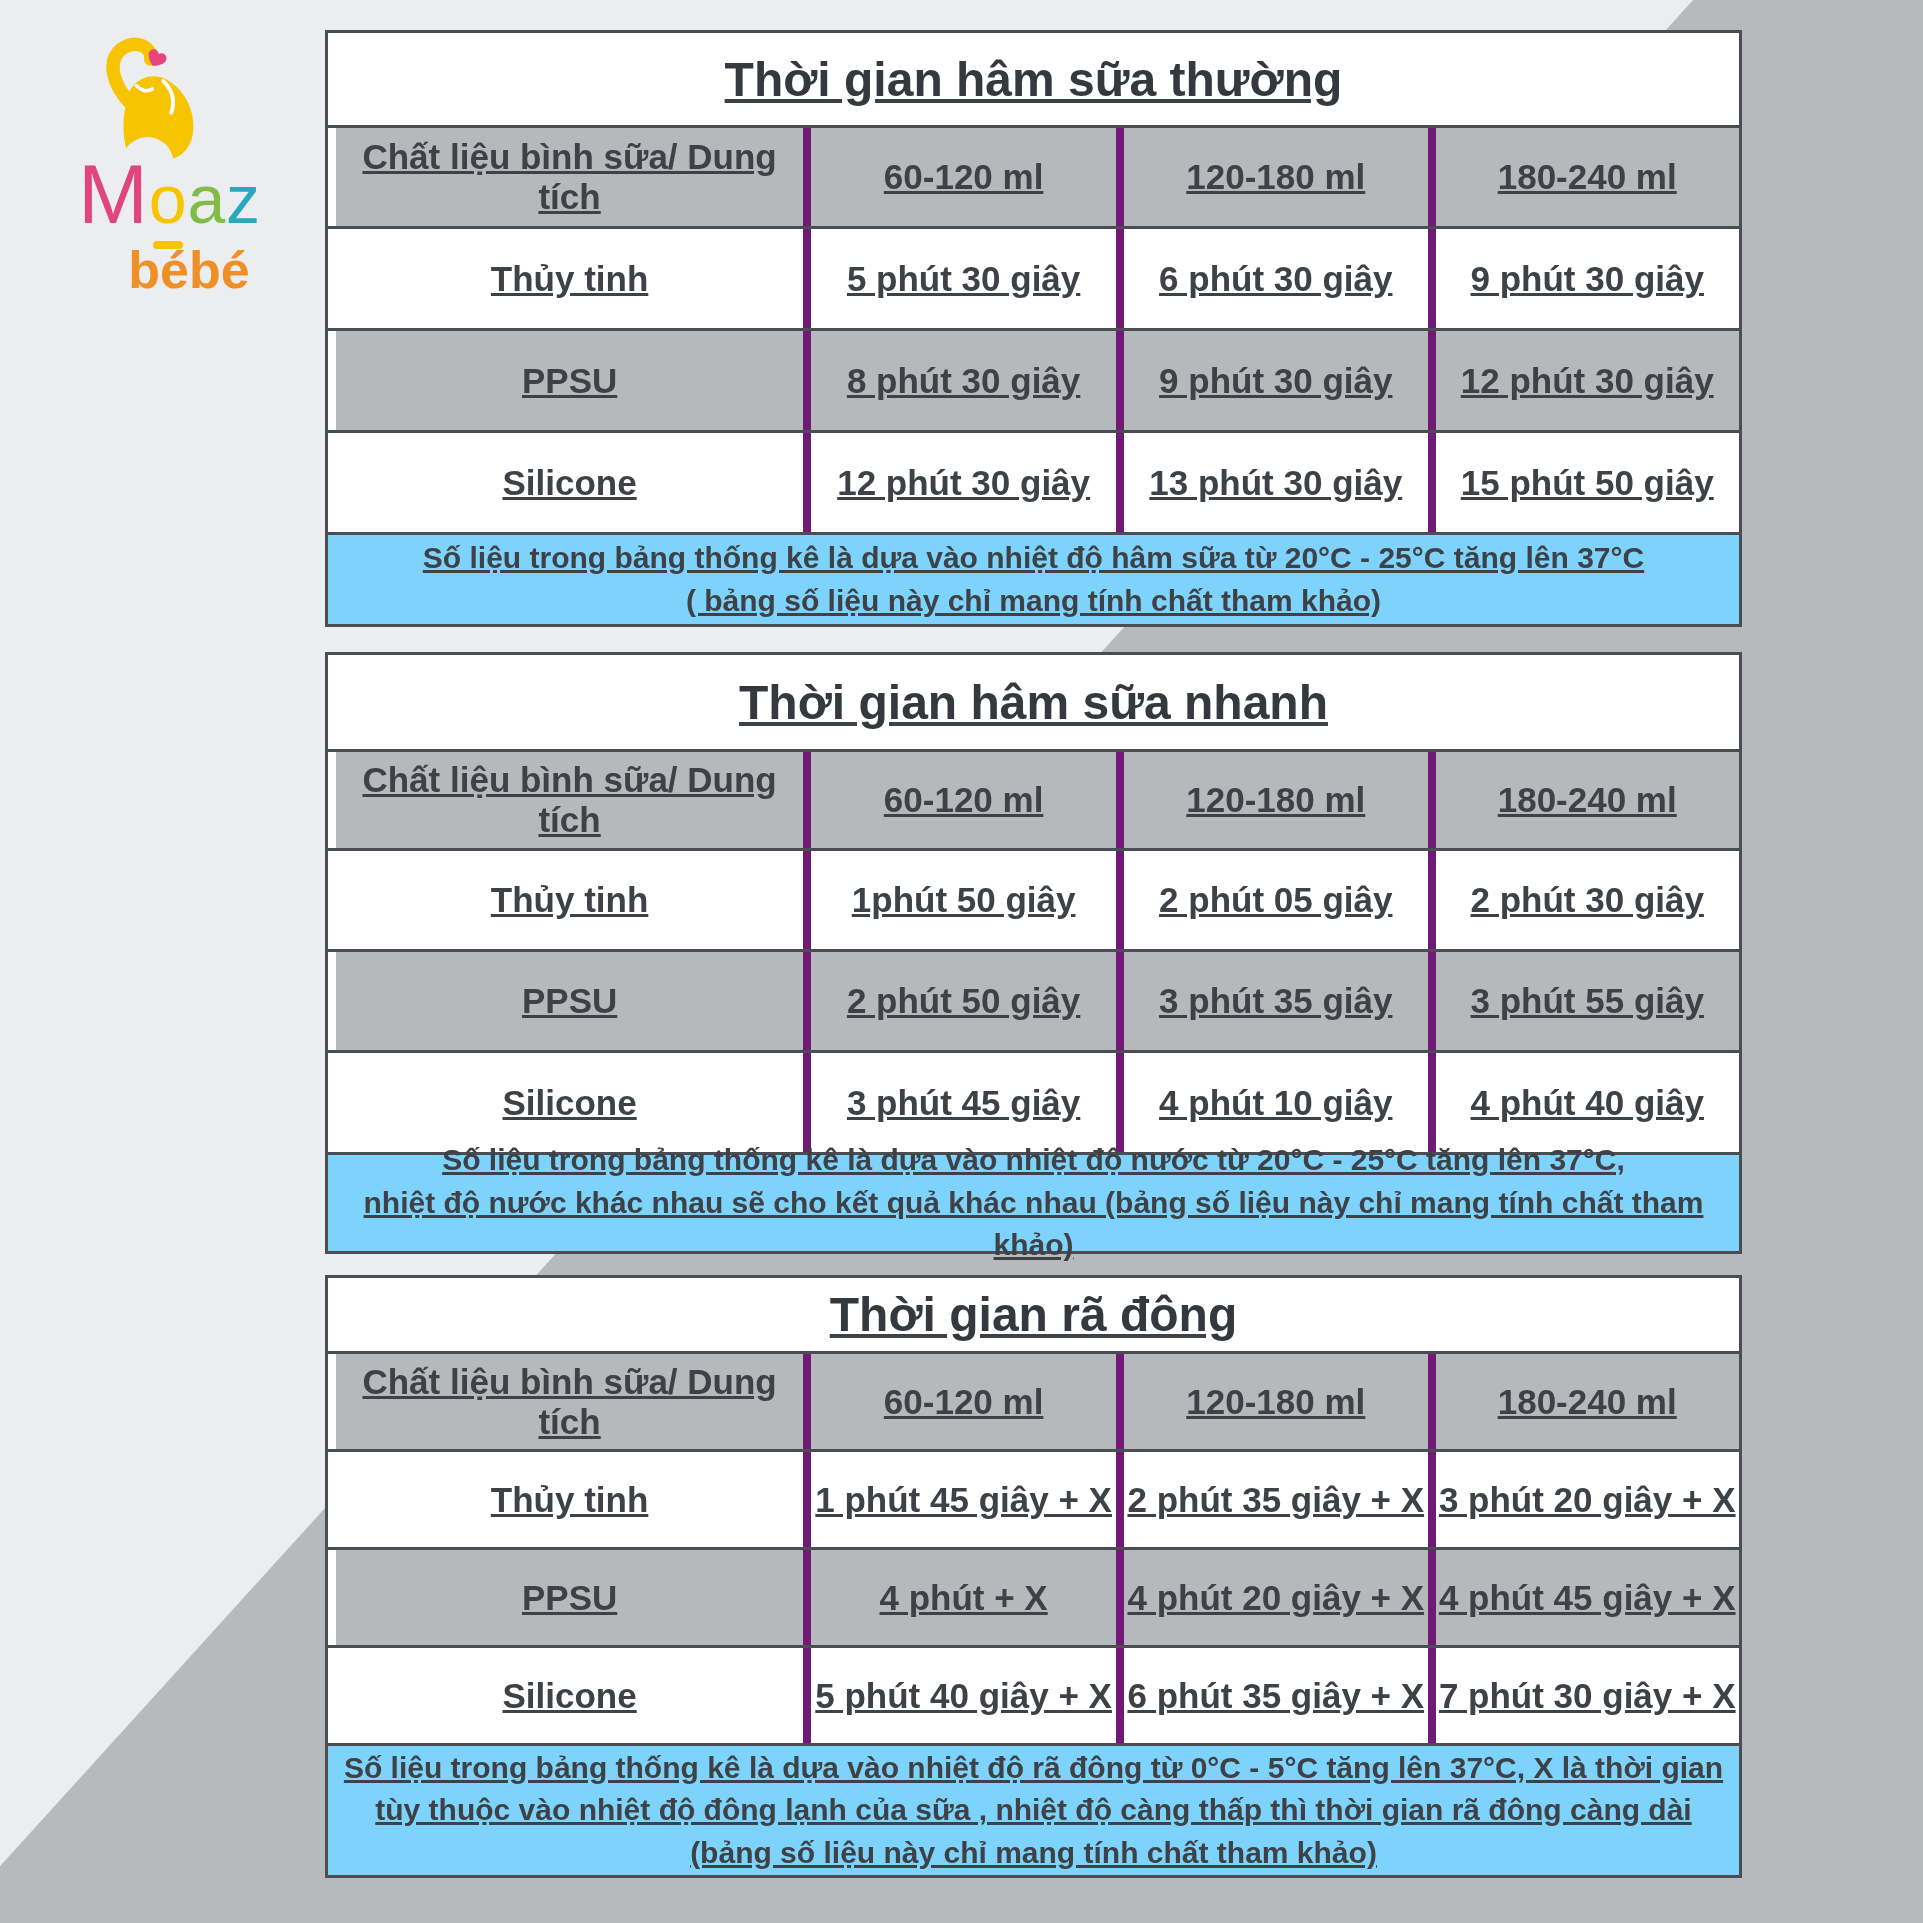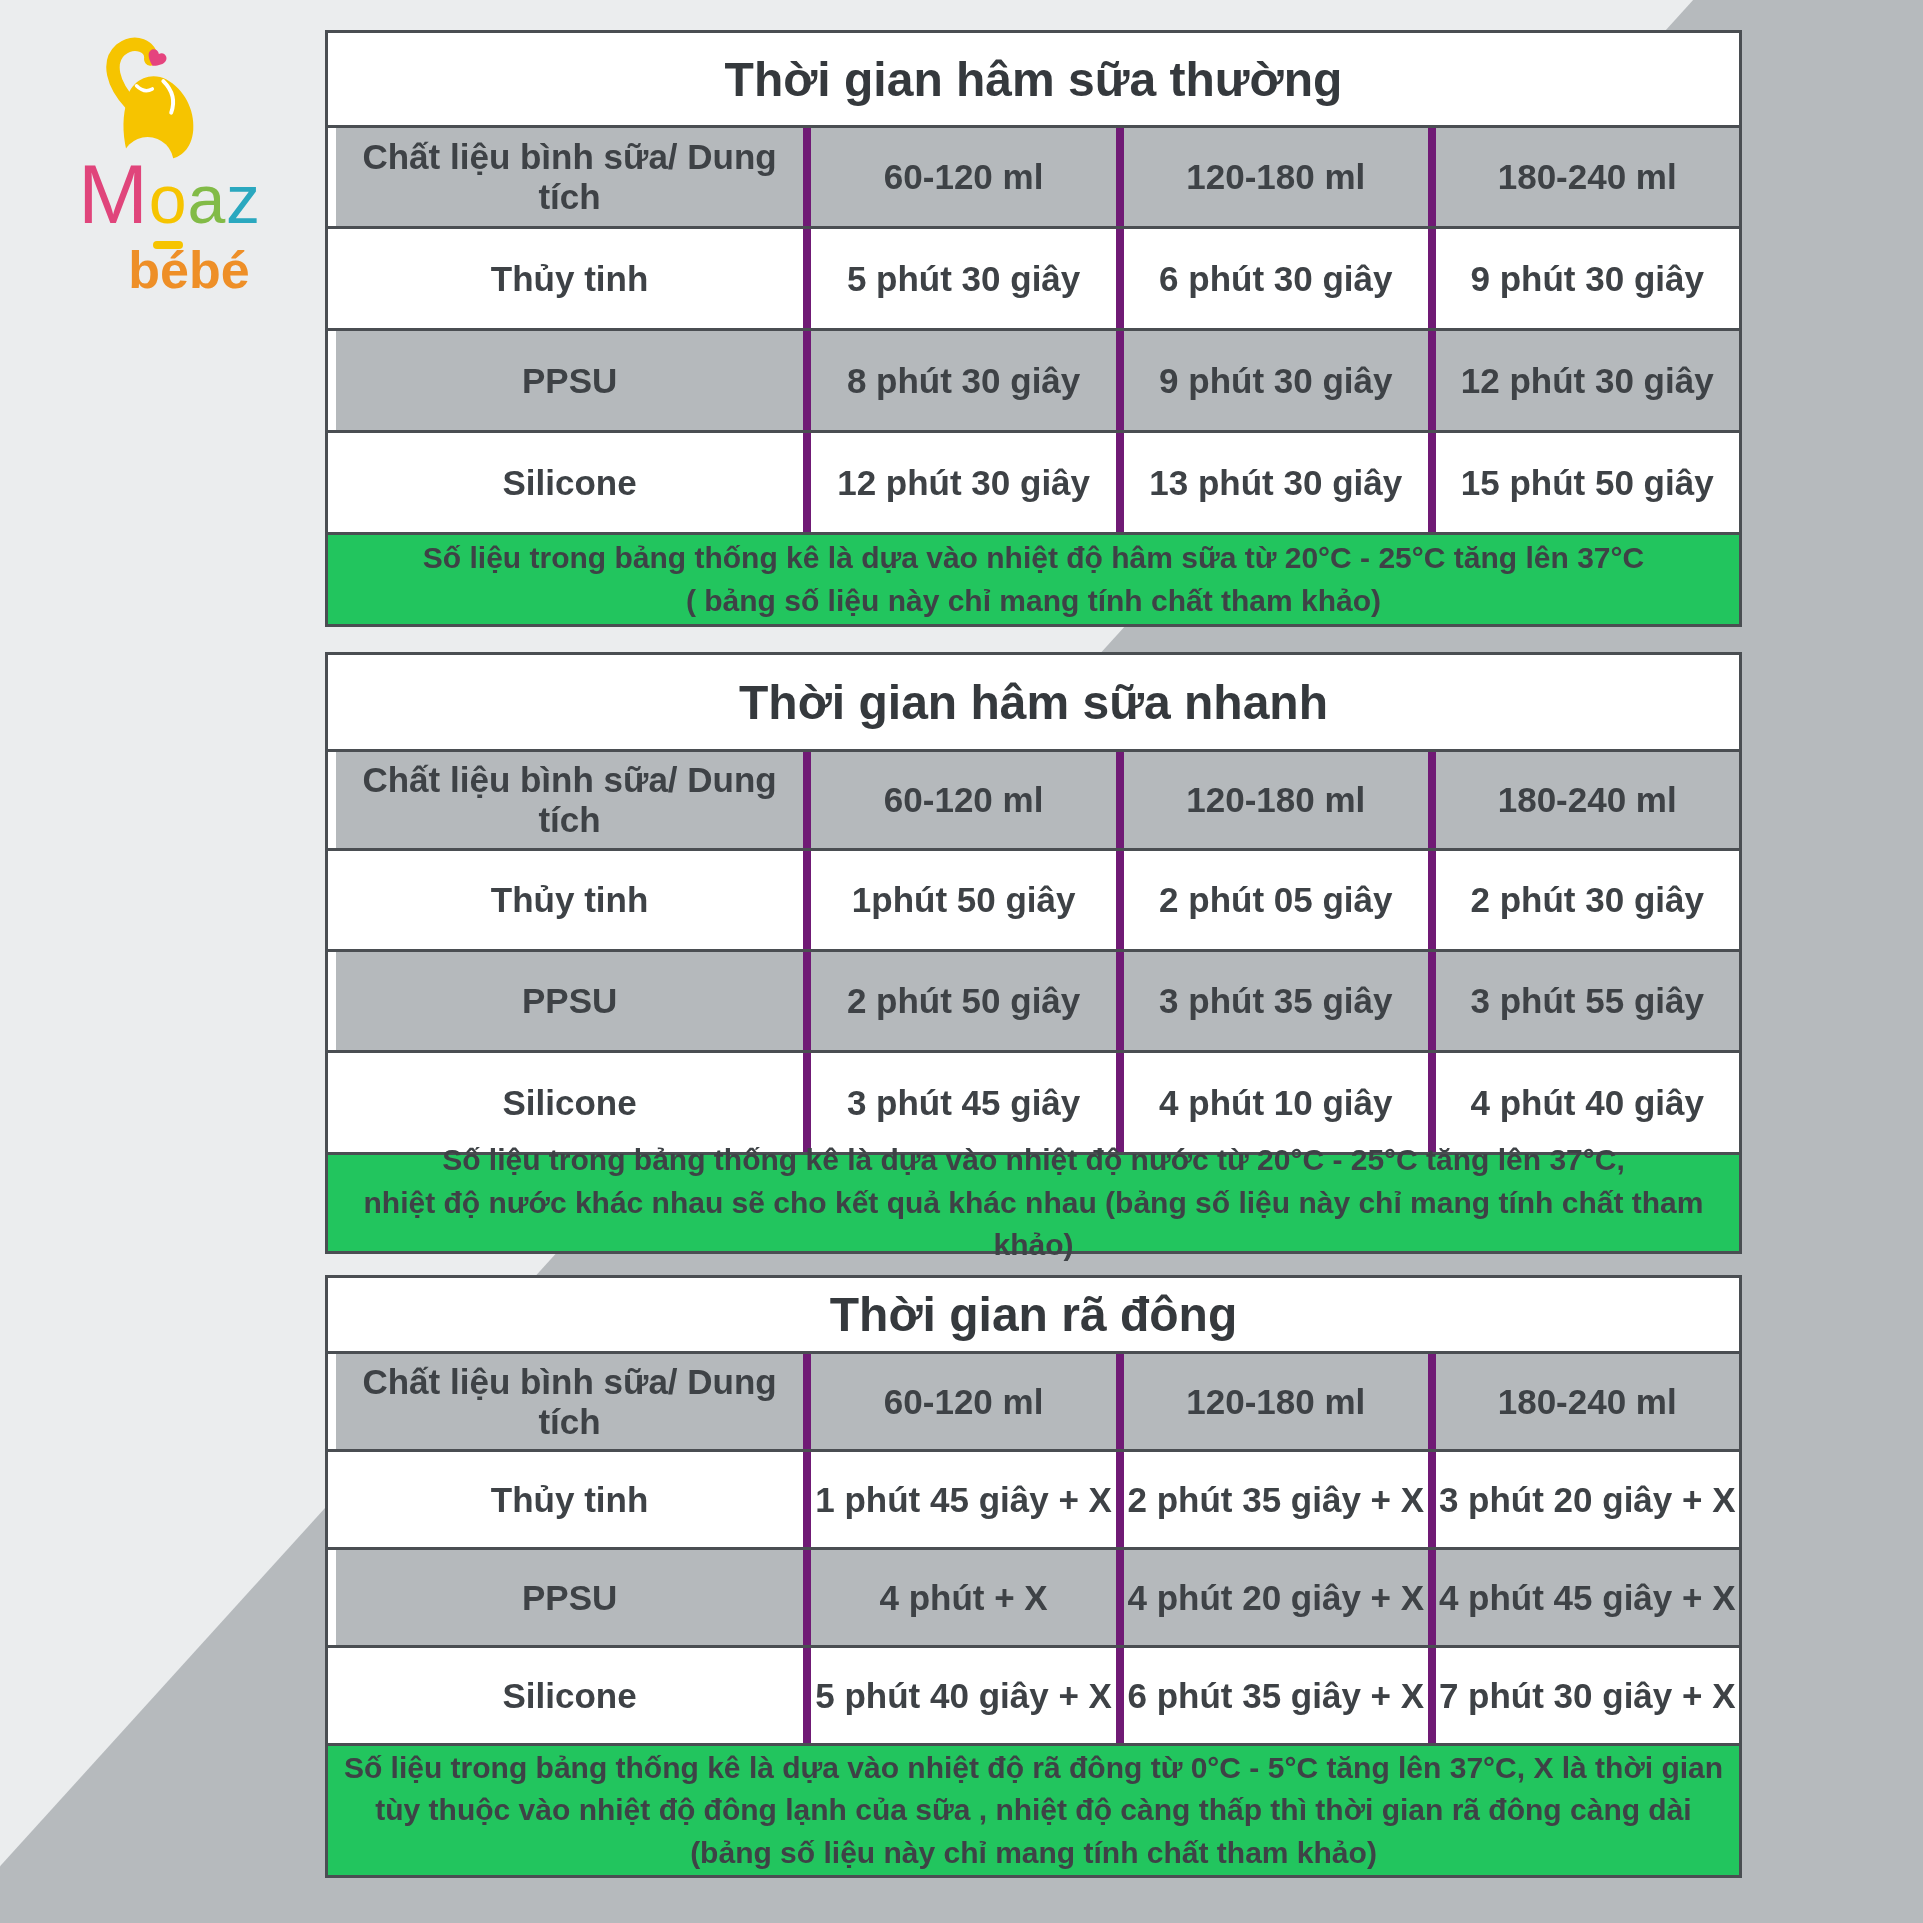--- a/index.html
+++ b/index.html
@@ -28,40 +28,40 @@
     background:#f6c400;border-radius:4.5px;
   }
   .logo-word .la,.logo-word .lz{font-size:68px;}
   .logo-sub{
     position:absolute;left:19.5px;top:212px;width:251px;text-align:center;
     font-weight:bold;font-size:52px;line-height:1;
   }
   
   .panel{
     position:absolute;left:325px;width:1417px;box-sizing:border-box;
-    border:3.8px solid #4a4e52;background:#fff;z-index:2;
+    border:3.8px solid #4a4e52;background:#fff;z-index:2;text-decoration:underline;
   }
   .t-title{
     display:flex;align-items:center;justify-content:center;
     font-size:48px;font-weight:bold;color:#35393d;background:#fff;
   }
   .row{
     display:grid;grid-template-columns:33.3% 22.3% 22.2% 22.2%;
     border-top:3px solid #4a4e52;
     padding-left:8px;
   }
   .cell{
     display:flex;align-items:center;justify-content:center;
     font-size:35px;font-weight:bold;text-align:center;
   }
   .cell + .cell{border-left:8px solid #701a75;}
   .row.gray .cell{background:#b5b9bc;}
   .row.white .cell{background:#ffffff;}
   .note{
-    border-top:3px solid #4a4e52;background:#22c55e;
+    border-top:3px solid #4a4e52;background:#7dd3fc;
     display:flex;flex-direction:column;align-items:center;justify-content:center;
     font-size:30px;font-weight:bold;line-height:1.42;text-align:center;
   }
 </style>
 </head>
 <body>
 
 <div class="bg-band"></div>
 
 <div class="logo">

